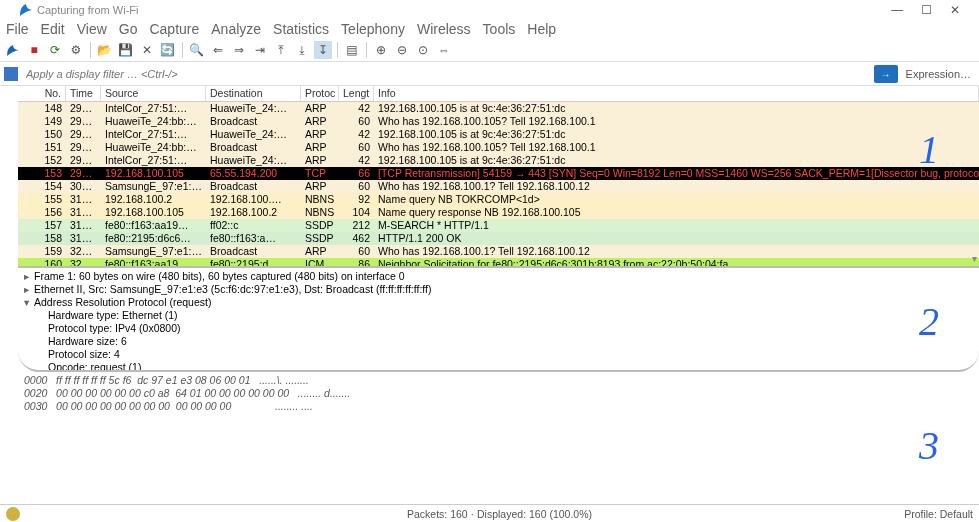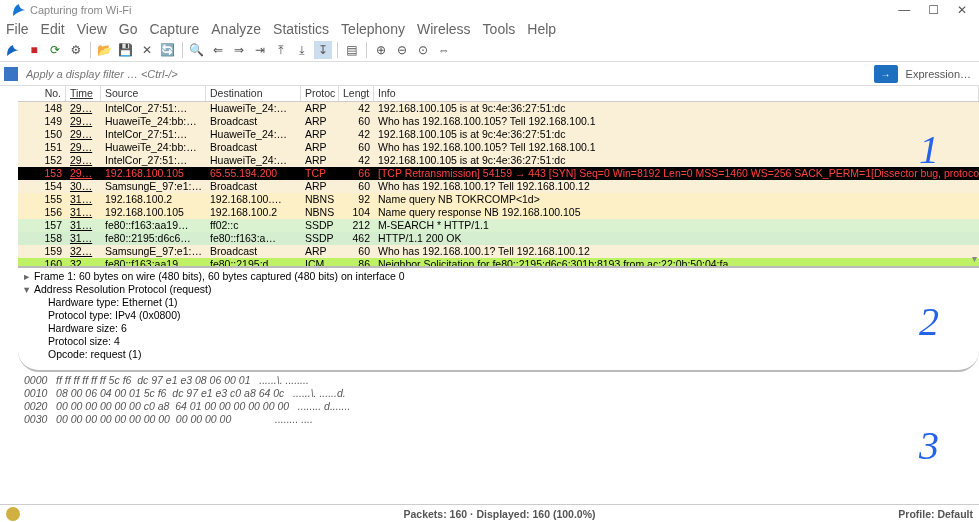--- a/index.html
+++ b/index.html
@@ -1,37 +1,37 @@
 <!DOCTYPE html>
 <html><head>
 <meta charset="utf-8">
 <style>
 * { margin: 0; padding: 0; box-sizing: border-box; font-family: 'Segoe UI', Tahoma, sans-serif; }
 body { background: #fff; width: 979px; height: 522px; overflow: hidden; display: flex; flex-direction: column; font-size: 11px; }
-.titlebar { height: 20px; display: flex; align-items: center; padding: 0 12px; color: #888; }
+.titlebar { height: 20px; display: flex; align-items: center; padding: 0 19px; color: #888; }
 .titlebar .fin { width: 14px; height: 14px; margin-right: 4px; display: inline-flex; }
 .titlebar .title { flex: 1; font-size: 11px; }
 .winbtns { display: flex; gap: 18px; color: #555; font-size: 12px; }
 .winbtns span { cursor: pointer; }
 .menubar { height: 18px; display: flex; align-items: center; padding: 0 6px; gap: 12px; color: #666; font-size: 14px; }
 .menubar span { cursor: pointer; }
 .toolbar { height: 24px; display: flex; align-items: center; padding: 2px 4px; gap: 3px; border-bottom: 1px solid #ddd; }
 .tbtn { width: 18px; height: 18px; display: inline-flex; align-items: center; justify-content: center; cursor: pointer; font-size: 12px; color: #555; }
 .tsep { width: 1px; height: 16px; background: #ccc; margin: 0 2px; }
 .filterbar { height: 24px; display: flex; align-items: center; padding: 2px 4px; gap: 4px; border-bottom: 1px solid #ddd; }
 .filterbar .bm { width: 14px; height: 14px; background: #3a74c5; display: inline-block; }
 .filterbar input { flex: 1; border: none; outline: none; font-size: 11px; padding: 2px 4px; color: #888; font-style: italic; }
 .gobtn { width: 24px; height: 18px; background: #1e70bf; color: #fff; display: inline-flex; align-items: center; justify-content: center; font-size: 10px; border-radius: 2px; cursor: pointer; }
 .expr { color: #555; font-size: 11px; cursor: pointer; padding: 0 4px; }
 .panes { flex: 1; display: flex; flex-direction: column; overflow: hidden; position: relative; padding-left: 18px; }
 .pane1 { height: 182px; overflow: hidden; position: relative; border-bottom: 2px solid #bbb; }
 .phdr { display: flex; background: #fff; border-bottom: 1px solid #ccc; height: 16px; font-size: 10.5px; color: #333; }
 .phdr div { padding: 1px 4px; border-right: 1px solid #ddd; white-space: nowrap; overflow: hidden; }
 .c-no { width: 48px; text-align: right; padding-right: 6px; }
-.c-time { width: 35px; text-decoration: underline; }
+.c-time { width: 35px; }
 .c-src { width: 105px; }
 .c-dst { width: 95px; }
 .c-proto { width: 38px; }
 .c-len { width: 35px; text-align: right; padding-right: 4px; }
 .c-info { flex: 1; }
 .plist { font-family: 'Consolas', monospace; font-size: 10.5px; }
 .prow { display: flex; height: 13px; line-height: 13px; white-space: nowrap; overflow: hidden; cursor: pointer; }
 .prow div { padding: 0 4px; overflow: hidden; }
 .bg-arp { background: #faf0d7; }
 .bg-sel { background: #000000; color: #f44; }
@@ -41,21 +41,21 @@
 .bg-icmp { background: #bef264; }
 .num1 { position: absolute; right: 40px; top: 40px; font-size: 40px; color: #2563eb; font-style: italic; font-family: serif; pointer-events: none; }
 .scrolldn { position: absolute; right: 2px; bottom: 2px; font-size: 10px; color: #888; }
 .pane2 { height: 104px; overflow: hidden; border-bottom: 2px solid #bbb; font-family: 'Consolas', monospace; font-size: 10.5px; padding: 2px 6px; position: relative; border-radius: 21px; }
 .pane2 .line { white-space: nowrap; line-height: 13px; }
 .caret { display: inline-block; width: 10px; color: #666; }
 .num2 { position: absolute; right: 40px; top: 30px; font-size: 40px; color: #2563eb; font-style: italic; font-family: serif; pointer-events: none; }
 .pane3 { flex: 1; overflow: hidden; font-family: 'Consolas', monospace; font-size: 10.5px; padding: 2px 6px; position: relative; color: #555; }
 .hexrow { white-space: pre; line-height: 13px; font-style: italic; }
 .num3 { position: absolute; right: 40px; top: 50px; font-size: 40px; color: #2563eb; font-style: italic; font-family: serif; pointer-events: none; }
-.statusbar { height: 18px; border-top: 1px solid #ccc; display: flex; align-items: center; font-size: 10.5px; color: #555; padding: 0 6px; font-weight: bold; }
+.statusbar { height: 18px; border-top: 1px solid #ccc; display: flex; align-items: center; font-size: 10.5px; color: #555; padding: 0 6px; }
 .statusbar .sicon { width: 14px; height: 14px; border-radius: 50%; background: #d0b040; margin-right: 6px; }
 .statusbar .ready { flex: 0 0 100px; }
 .statusbar .stats { flex: 1; text-align: center; }
 .statusbar .profile { flex: 0 0 100px; text-align: right; }
 </style>
 </head>
 <body>
 
 <div class="titlebar">
   <span class="fin">
@@ -252,33 +252,33 @@
           <div class="c-len">86</div>
           <div class="c-info">Neighbor Solicitation for fe80::2195:d6c6:301b:8193 from ac:22:0b:50:04:fa</div>
         </div>
       </div>
     <div class="num1">1</div>
     <span class="scrolldn">▾</span>
   </div>
 
   <div class="pane2">
     <div class="line"><span class="caret">▸</span><span>Frame 1: 60 bytes on wire (480 bits), 60 bytes captured (480 bits) on interface 0</span></div>
+    <div class="line"><span class="caret">▸</span><span>Ethernet II, Src: SamsungE_97:e1:e3 (5c:f6:dc:97:e1:e3), Dst: Broadcast (ff:ff:ff:ff:ff:ff)</span></div>
     <div class="line"><span class="caret">▾</span><span>Address Resolution Protocol (request)</span></div>
     <div class="line" style="padding-left:24px"><span>Hardware type: Ethernet (1)</span></div>
     <div class="line" style="padding-left:24px"><span>Protocol type: IPv4 (0x0800)</span></div>
     <div class="line" style="padding-left:24px"><span>Hardware size: 6</span></div>
     <div class="line" style="padding-left:24px"><span>Protocol size: 4</span></div>
     <div class="line" style="padding-left:24px"><span>Opcode: request (1)</span></div>
 
     <div class="num2">2</div>
   </div>
 
   <div class="pane3">
     <div class="hexrow">0000   ff ff ff ff ff ff 5c f6  dc 97 e1 e3 08 06 00 01   ......\. ........</div>
-    <div class="hexrow">0010   08 00 06 04 00 01 5c f6  dc 97 e1 e3 c0 a8 64 0c   ......\. ......d.</div>
     <div class="hexrow">0020   00 00 00 00 00 00 c0 a8  64 01 00 00 00 00 00 00   ........ d.......</div>
     <div class="hexrow">0030   00 00 00 00 00 00 00 00  00 00 00 00               ........ ....</div>
     <div class="num3">3</div>
   </div>
 </div>
 
 <div class="statusbar">
   <span class="sicon"></span>
   <span class="ready"></span>
   <span class="stats">Packets: 160 · Displayed: 160 (100.0%)</span>

